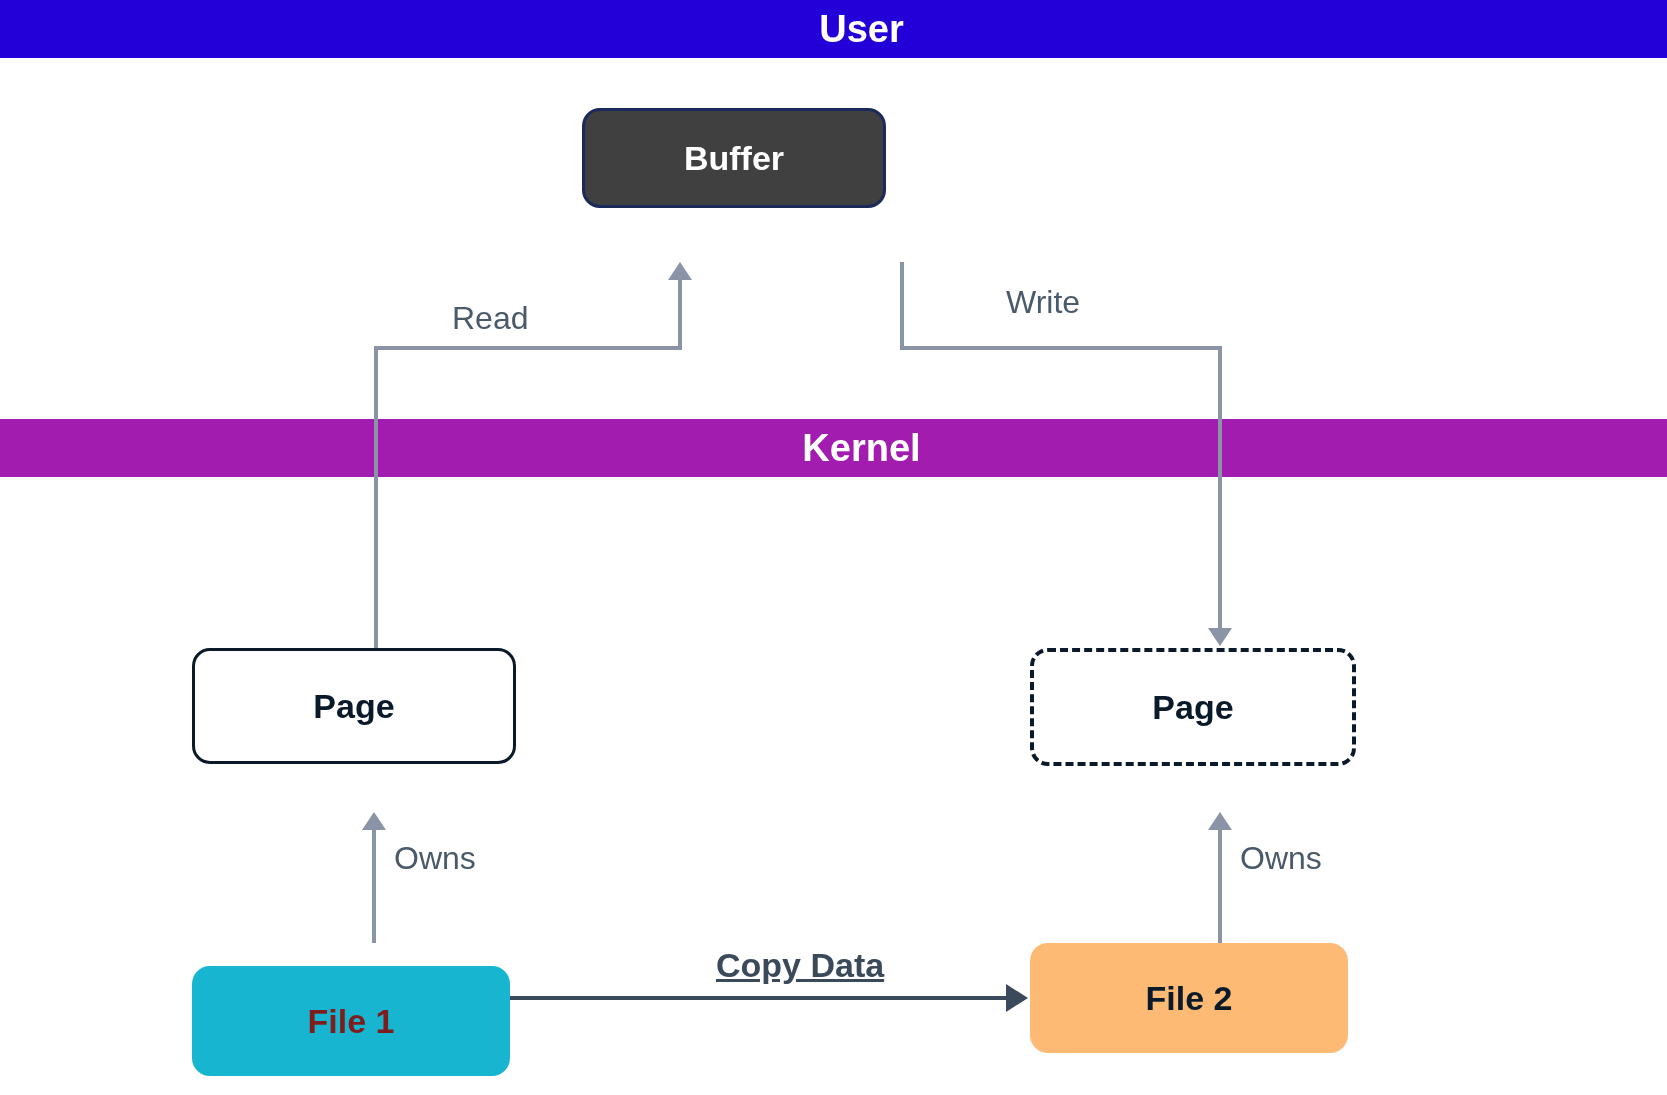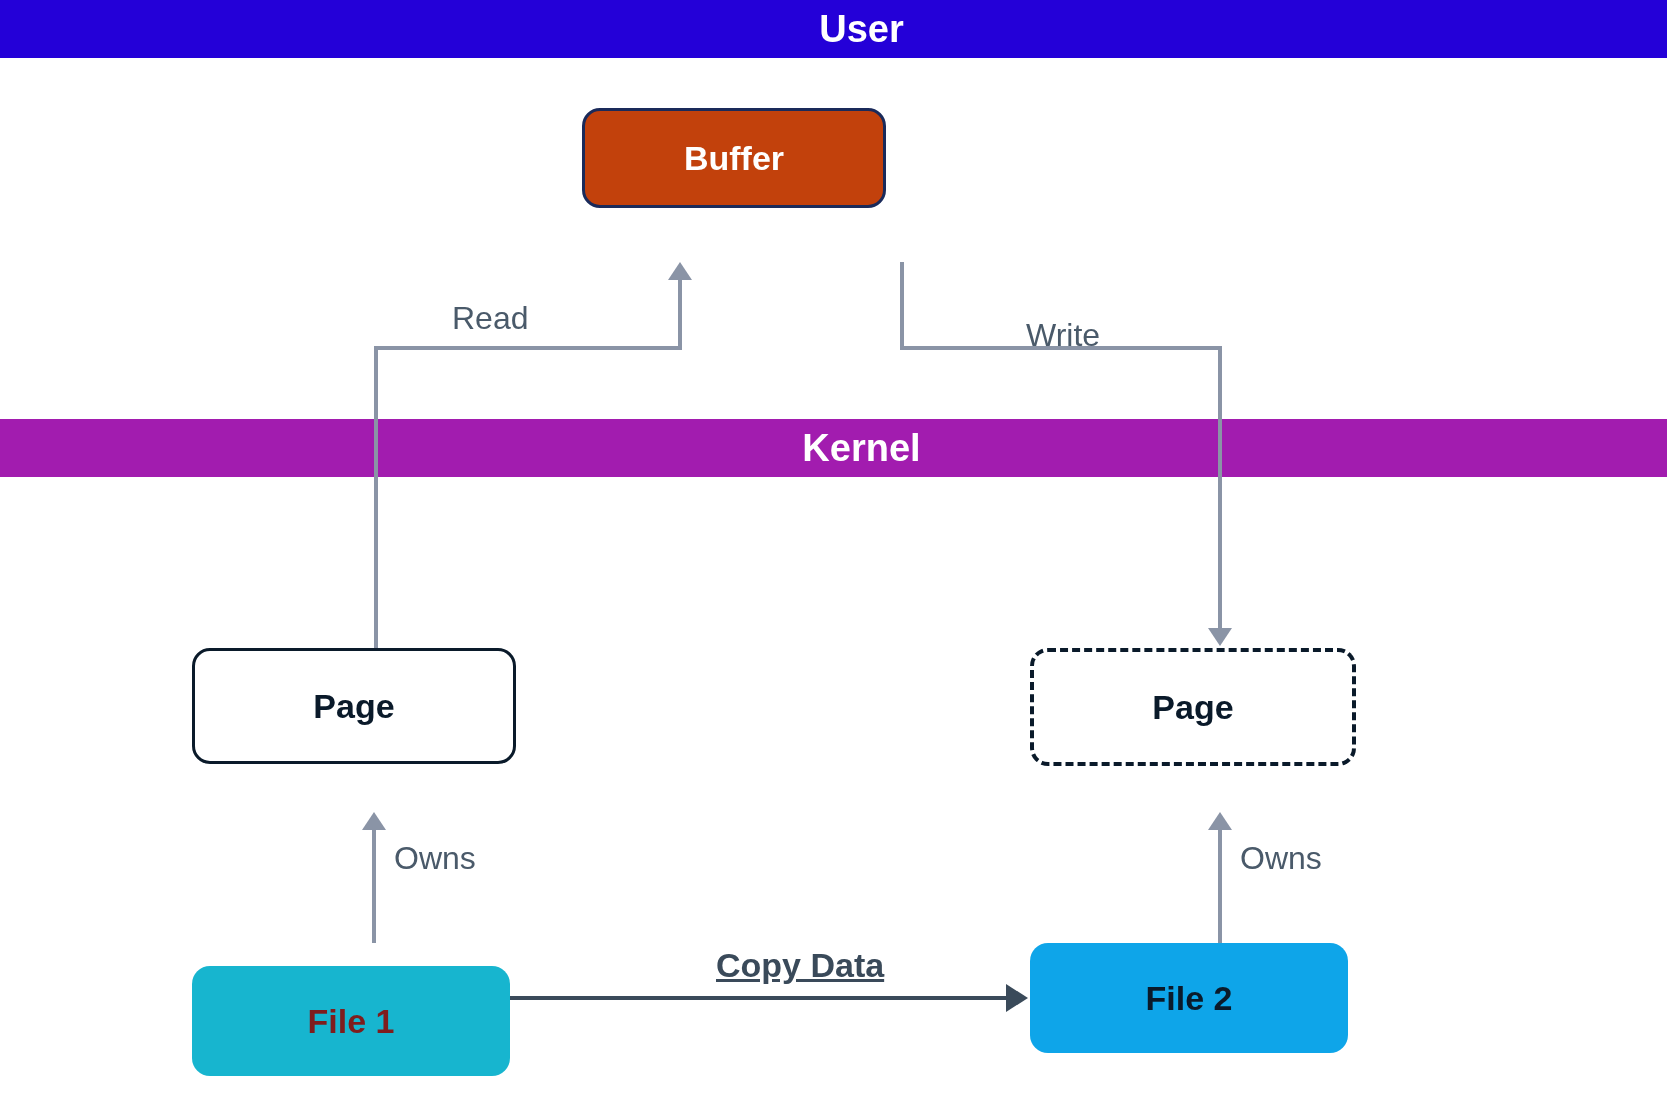--- a/index.html
+++ b/index.html
@@ -122,39 +122,39 @@
     font-weight: 700;
     color: #3a4a5a;
   }
 </style>
 </head>
 <body>
 
 <div class="banner user-banner" style="background:#2400d8;">User</div>
 <div class="banner kernel-banner" style="background:#a21caf;">Kernel</div>
 
-<div class="box buffer-box" style="background:#c2410c;text-align:right;">Buffer</div>
+<div class="box buffer-box" style="background:#404040;text-align:right;">Buffer</div>
 
 <div class="box page-solid">Page</div>
 <div class="box page-dashed">Page</div>
 
 <div class="box file1-box" style="background:#17b5cf;">File 1</div>
-<div class="box file2-box" style="background:#0ea5e9;">File 2</div>
+<div class="box file2-box" style="background:#fdba74;">File 2</div>
 
 <div class="arrow-line" style="left:374px; top:346px; width:4px; height:302px;"></div>
 <div class="arrow-line" style="left:374px; top:346px; width:308px; height:4px;"></div>
 <div class="arrow-line" style="left:678px; top:278px; width:4px; height:70px;"></div>
 <div class="arrow-head-up" style="left:668px; top:262px;"></div>
 <div class="label" style="left:452px; top:300px;">Read</div>
 
 <div class="arrow-line" style="left:900px; top:262px; width:4px; height:88px;"></div>
 <div class="arrow-line" style="left:900px; top:346px; width:322px; height:4px;"></div>
 <div class="arrow-line" style="left:1218px; top:346px; width:4px; height:284px;"></div>
 <div class="arrow-head-down" style="left:1208px; top:628px;"></div>
-<div class="label" style="left:1006px; top:317px;margin-left:20px;">Write</div>
+<div class="label" style="left:1006px; top:284px;">Write</div>
 
 <div class="arrow-line" style="left:372px; top:828px; width:4px; height:115px;"></div>
 <div class="arrow-head-up" style="left:362px; top:812px;"></div>
 <div class="label" style="left:394px; top:840px;">Owns</div>
 
 <div class="arrow-line" style="left:1218px; top:828px; width:4px; height:115px;"></div>
 <div class="arrow-head-up" style="left:1208px; top:812px;"></div>
 <div class="label" style="left:1240px; top:840px;">Owns</div>
 
 <div class="copy-arrow-line" style="left:510px; top:996px; width:498px;"></div>

